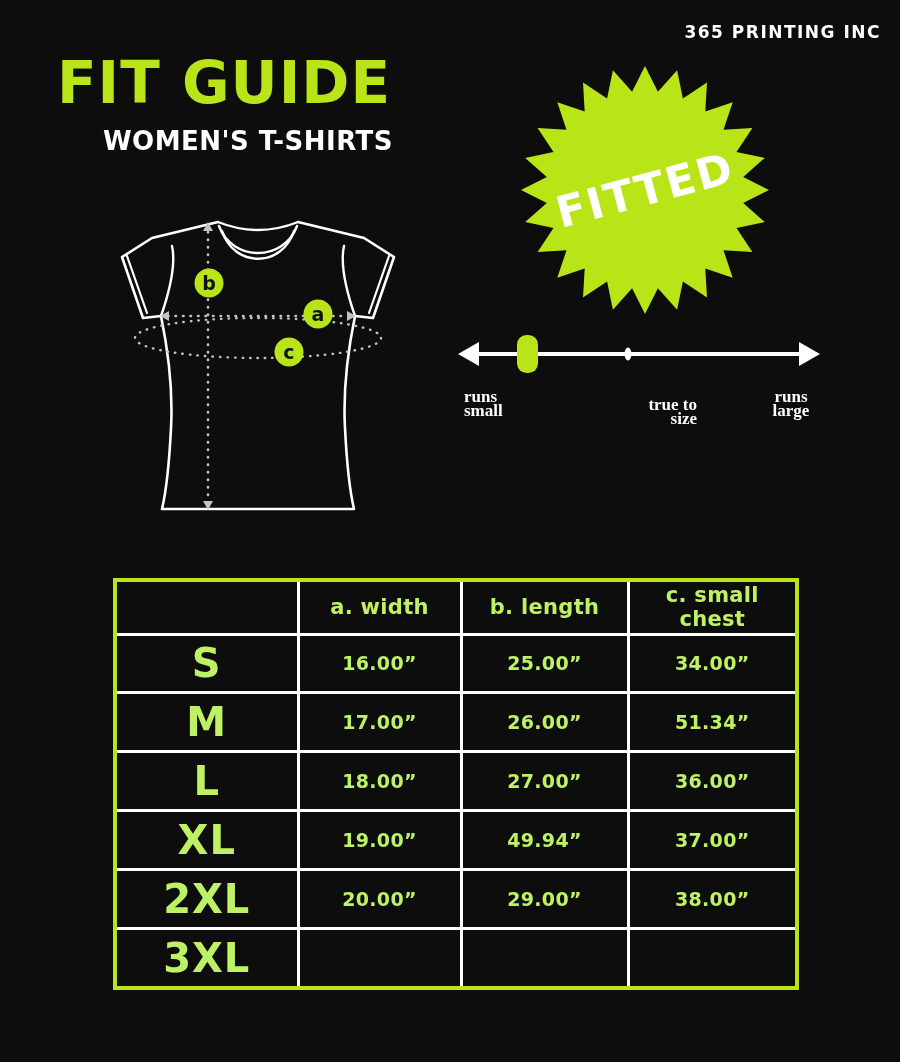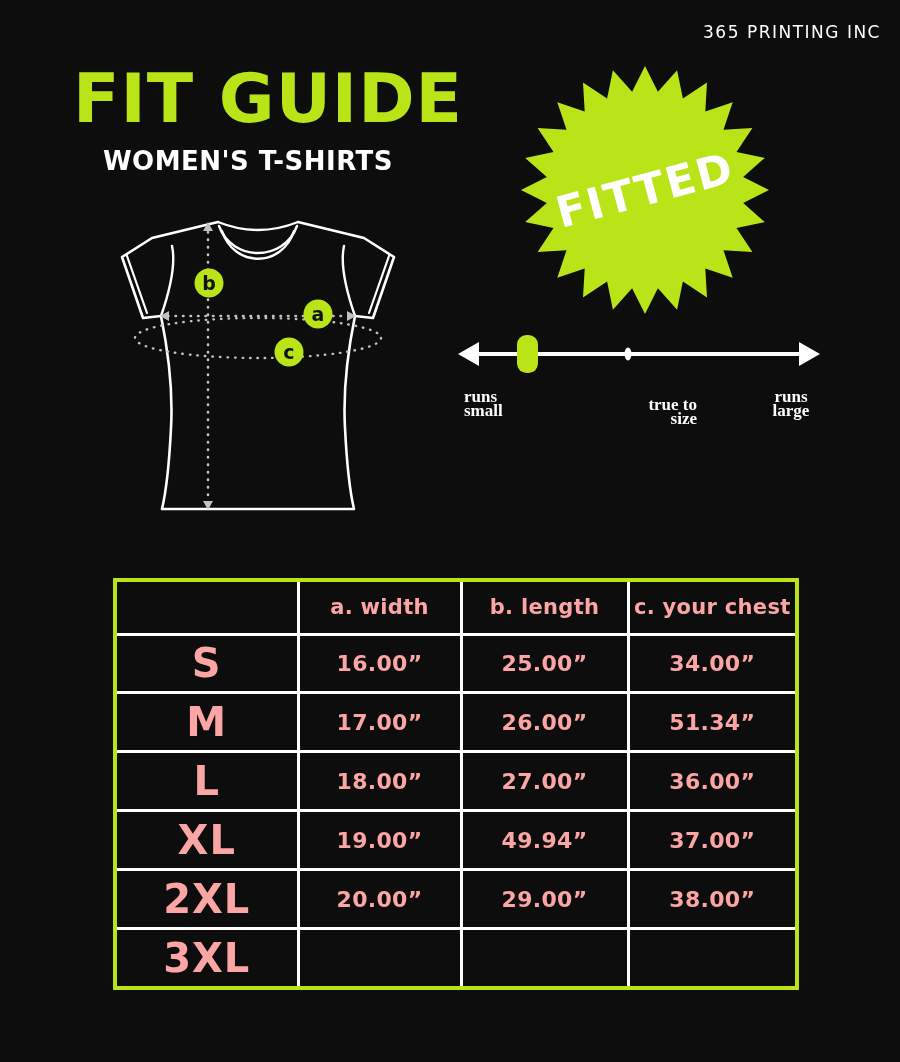--- a/index.html
+++ b/index.html
@@ -16,41 +16,41 @@
     background: var(--bg);
     overflow: hidden;
     font-family: "DejaVu Sans", "Liberation Sans", sans-serif;
     color: var(--text);
   }
   .brand {
     position: absolute;
     top: 22px;
     right: 19px;
     font-size: 17px;
-    font-weight: normal;
+    font-weight: bold;
     letter-spacing: 1.5px;
     white-space: nowrap;
   }
   .title-block {
     position: absolute;
     left: 57px;
     top: 52px;
     width: 336px;
   }
   .title-block h1 {
-    margin: 16px;
-    font-size: 68px;
+    margin: 0;
+    font-size: 58px;
     line-height: 62px;
     color: var(--accent);
     letter-spacing: 1px;
     white-space: nowrap;
     font-weight: bold;
   }
   .title-block .subtitle {
-    margin-top: 4px;
+    margin-top: 12px;
     font-size: 26px;
     font-weight: bold;
     text-align: right;
     letter-spacing: 0.5px;
     white-space: nowrap;
   }
   .tshirt-svg   { position: absolute; left: 100px; top: 205px; width: 320px; height: 320px; }
   .badge-svg    { position: absolute; left: 504px; top: 49px;  width: 282px; height: 282px; }
   .scale-svg    { position: absolute; left: 440px; top: 325px; width: 400px; height: 60px; }
   .accent-fill  { fill: var(--accent); }
@@ -87,27 +87,27 @@
     width: 682px;
     height: 412px;
     border-collapse: collapse;
     table-layout: fixed;
     border: 4px solid var(--accent);
   }
   table.size-chart th, table.size-chart td {
     border: 3px solid #ffffff;
     text-align: center;
     vertical-align: middle;
-    color: #fca5a5;
+    color: #bef264;
     padding: 0;
   }
   table.size-chart thead tr { height: 54px; }
   table.size-chart th { font-size: 21px; font-weight: bold; letter-spacing: 0.3px; }
   td.size-cell { font-size: 40px; font-weight: bold; letter-spacing: 1px; }
-  td.val-cell  { font-size: 22px; font-weight: bold; letter-spacing: 0.3px; margin-left: 36px; }
+  td.val-cell  { font-size: 19px; font-weight: bold; letter-spacing: 0.3px; margin-left: 36px; }
   .footnote {
     position: absolute;
     left: 0;
     right: 0;
     top: 998px;
     text-align: center;
     font-size: 19px;
     font-weight: bold;
     letter-spacing: 0.2px;
   }
@@ -182,21 +182,21 @@
       <col style="width:183px">
         <col style="width:163px">
         <col style="width:167px">
         <col style="width:169px">
     </colgroup>
     <thead>
       <tr>
         <th></th>
         <th>a. width</th>
         <th>b. length</th>
-        <th>c. your chest</th>
+        <th>c. small chest</th>
       </tr>
     </thead>
     <tbody>
       <tr>
         <td class="size-cell">S</td>
         <td class="val-cell">16.00”</td>
         <td class="val-cell">25.00”</td>
         <td class="val-cell">34.00”</td>
       </tr>
       <tr>

